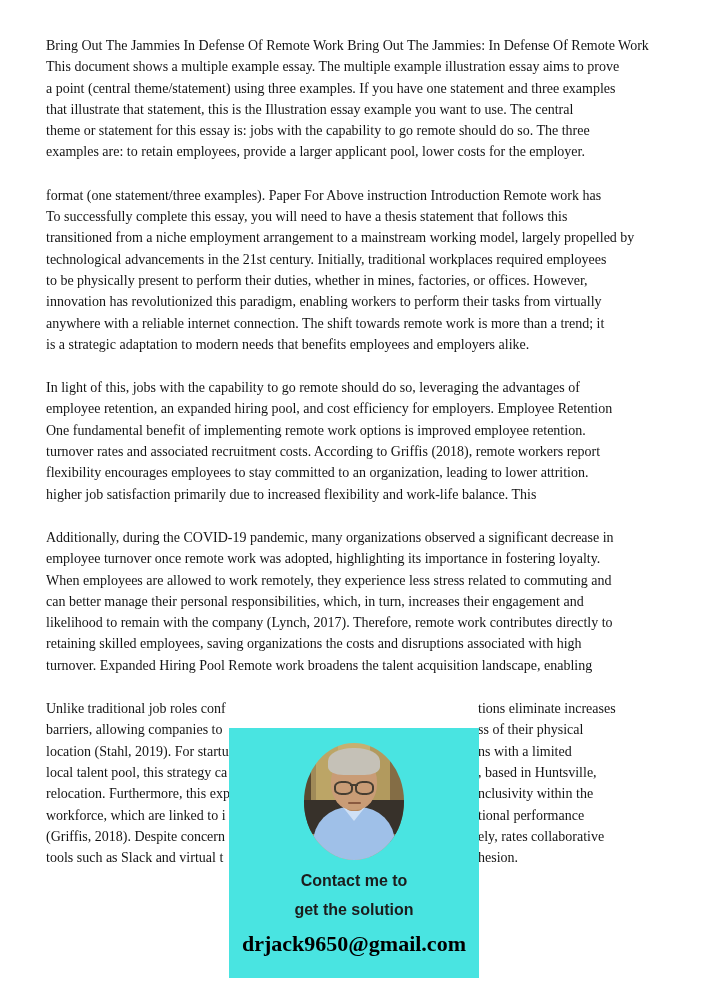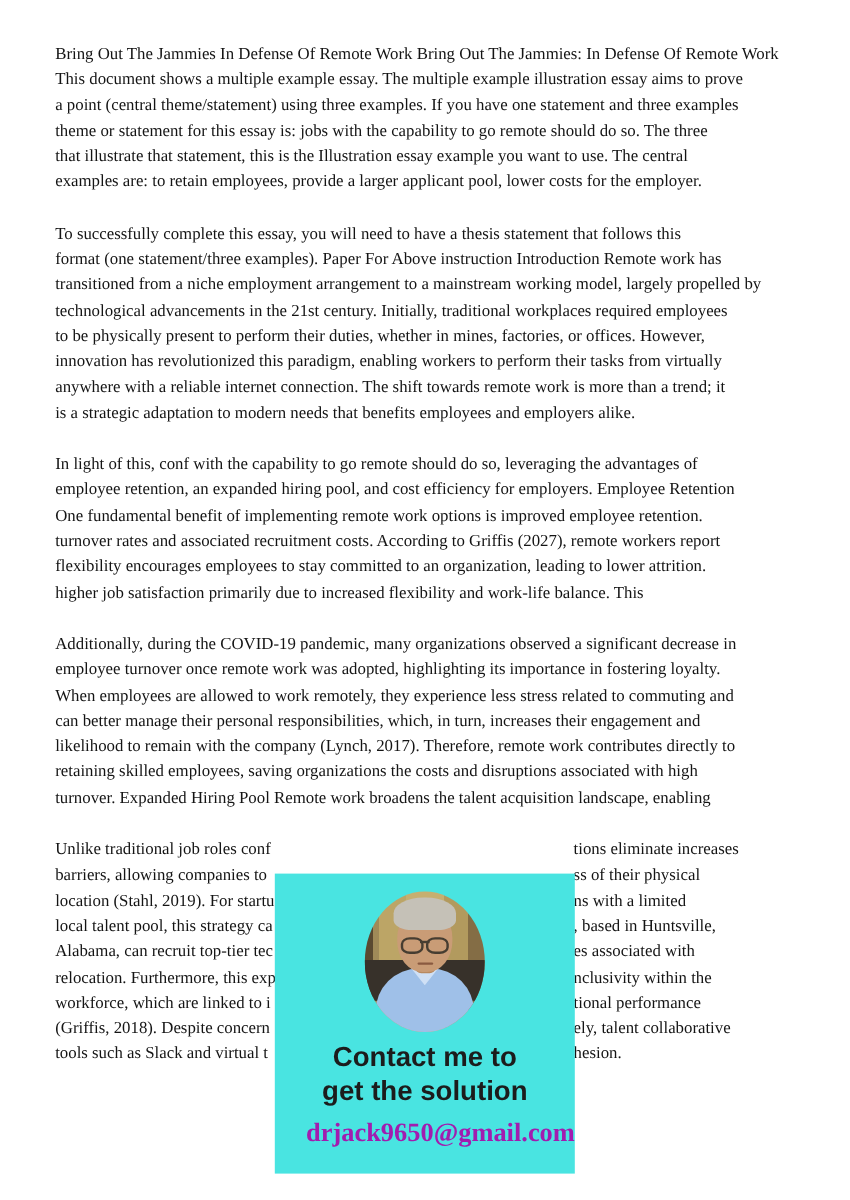--- a/index.html
+++ b/index.html
@@ -32,58 +32,58 @@
   .hair   { position:absolute; left:24px; top:5px;  width:52px; height:27px; background:#c5c1b7; border-radius:48% 48% 30% 30%; }
   .glasses{ position:absolute; left:30px; top:38px; width:40px; height:12px; }
   .lens   { position:absolute; top:0; width:15px; height:10px; border:2px solid #463d31; border-radius:40%; }
   .lens.l { left:0; } .lens.r { right:0; }
   .bridge { position:absolute; left:16px; top:3px; width:8px; height:2px; background:#463d31; }
   .mouth  { position:absolute; left:44px; top:59px; width:13px; height:2px; background:#8a5a40; border-radius:1px; }
 
   .ad-headline {
     position:absolute; left:0; top:138px; width:100%; text-align:center;
     font-family:"Liberation Sans", sans-serif; font-weight:bold;
-    font-size:23px; line-height:29px; color:#1c1c1c;
+    font-size:16px; line-height:29px; color:#1c1c1c;
   }
   .ad-email {
-    position:absolute; left:0; top:203px; width:100%; text-align:right;
+    position:absolute; left:0; top:203px; width:100%; text-align:center;
     font-family:"Liberation Serif", serif; font-weight:bold;
-    font-size:22px; color:#a21caf;
+    font-size:22px; color:#000000;
   }
 </style>
 </head>
 <body>
 
 <div class="text-col">
 
   <div class="para">
     <div class="tline">Bring Out The Jammies In Defense Of Remote Work Bring Out The Jammies: In Defense Of Remote Work</div>
     <div class="tline">This document shows a multiple example essay. The multiple example illustration essay aims to prove</div>
     <div class="tline">a point (central theme/statement) using three examples. If you have one statement and three examples</div>
+    <div class="tline">that illustrate that statement, this is the Illustration essay example you want to use. The central</div>
     <div class="tline">theme or statement for this essay is: jobs with the capability to go remote should do so. The three</div>
-    <div class="tline">that illustrate that statement, this is the Illustration essay example you want to use. The central</div>
     <div class="tline">examples are: to retain employees, provide a larger applicant pool, lower costs for the employer.</div>
   </div>
 
   <div class="para">
+    <div class="tline">format (one statement/three examples). Paper For Above instruction Introduction Remote work has</div>
     <div class="tline">To successfully complete this essay, you will need to have a thesis statement that follows this</div>
-    <div class="tline">format (one statement/three examples). Paper For Above instruction Introduction Remote work has</div>
     <div class="tline">transitioned from a niche employment arrangement to a mainstream working model, largely propelled by</div>
     <div class="tline">technological advancements in the 21st century. Initially, traditional workplaces required employees</div>
     <div class="tline">to be physically present to perform their duties, whether in mines, factories, or offices. However,</div>
     <div class="tline">innovation has revolutionized this paradigm, enabling workers to perform their tasks from virtually</div>
     <div class="tline">anywhere with a reliable internet connection. The shift towards remote work is more than a trend; it</div>
     <div class="tline">is a strategic adaptation to modern needs that benefits employees and employers alike.</div>
   </div>
 
   <div class="para">
-    <div class="tline">In light of this, conf with the capability to go remote should do so, leveraging the advantages of</div>
+    <div class="tline">In light of this, jobs with the capability to go remote should do so, leveraging the advantages of</div>
     <div class="tline">employee retention, an expanded hiring pool, and cost efficiency for employers. Employee Retention</div>
     <div class="tline">One fundamental benefit of implementing remote work options is improved employee retention.</div>
-    <div class="tline">turnover rates and associated recruitment costs. According to Griffis (2027), remote workers report</div>
+    <div class="tline">turnover rates and associated recruitment costs. According to Griffis (2018), remote workers report</div>
     <div class="tline">flexibility encourages employees to stay committed to an organization, leading to lower attrition.</div>
     <div class="tline">higher job satisfaction primarily due to increased flexibility and work-life balance. This</div>
   </div>
 
   <div class="para">
     <div class="tline">Additionally, during the COVID-19 pandemic, many organizations observed a significant decrease in</div>
     <div class="tline">employee turnover once remote work was adopted, highlighting its importance in fostering loyalty.</div>
     <div class="tline">When employees are allowed to work remotely, they experience less stress related to commuting and</div>
     <div class="tline">can better manage their personal responsibilities, which, in turn, increases their engagement and</div>
     <div class="tline">likelihood to remain with the company (Lynch, 2017). Therefore, remote work contributes directly to</div>
@@ -102,34 +102,30 @@
     </div>
     <div class="tline split-line">
       <span>location (Stahl, 2019). For startu</span>
       <span class="frag-right">ns with a limited</span>
     </div>
     <div class="tline split-line">
       <span>local talent pool, this strategy ca</span>
       <span class="frag-right">, based in Huntsville,</span>
     </div>
     <div class="tline split-line">
-      <span>Alabama, can recruit top-tier tec</span>
-      <span class="frag-right">es associated with</span>
-    </div>
-    <div class="tline split-line">
       <span>relocation. Furthermore, this exp</span>
       <span class="frag-right">nclusivity within the</span>
     </div>
     <div class="tline split-line">
       <span>workforce, which are linked to i</span>
       <span class="frag-right">tional performance</span>
     </div>
     <div class="tline split-line">
       <span>(Griffis, 2018). Despite concern</span>
-      <span class="frag-right">ely, talent collaborative</span>
+      <span class="frag-right">ely, rates collaborative</span>
     </div>
     <div class="tline split-line">
       <span>tools such as Slack and virtual t</span>
       <span class="frag-right">hesion.</span>
     </div>
   </div>
 
 </div>
 
 <div class="ad" style="background: rgb(73, 228, 225);">

